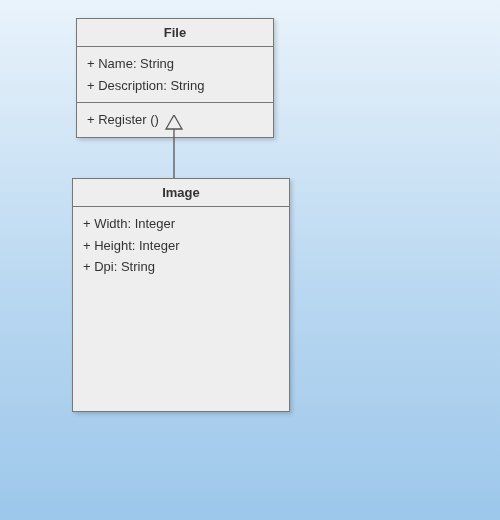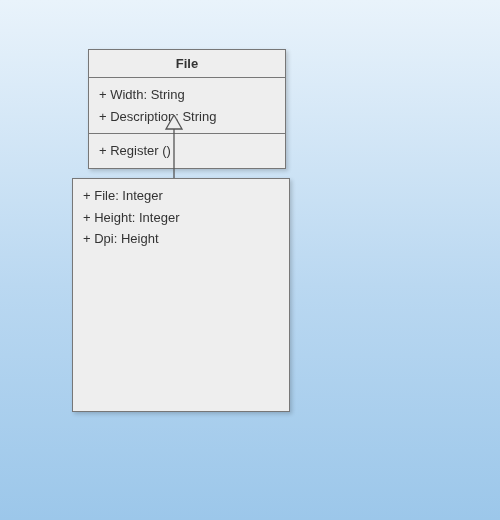--- a/index.html
+++ b/index.html
@@ -5,46 +5,47 @@
   html,body{margin:0;padding:0;width:500px;height:520px;overflow:hidden;
     font-family:"Segoe UI",Arial,sans-serif;font-size:13px;color:#333;}
   body{background:linear-gradient(180deg,#e9f3fb 0%,#bad8f1 55%,#9cc7ea 100%);}
   .canvas{position:relative;width:500px;height:520px;}
   .uml{position:absolute;background:#eeeeee;border:1px solid #777;
        box-shadow:2px 2px 4px rgba(0,0,0,0.18);}
   .uml .title{font-weight:bold;text-align:center;padding:6px 4px;border-bottom:1px solid #777;}
   .uml .sec{padding:6px 10px;border-bottom:1px solid #777;}
   .uml .sec:last-child{border-bottom:none;}
   .uml .row{padding:2px 0;line-height:1.35;}
-  #file{left:88px;top:18px;width:196px;margin-top:31px;}
+  #file{left:76px;top:18px;width:196px;}
   #image{left:72px;top:178px;width:216px;height:232px;}
   .arrow{position:absolute;left:164px;top:115px;width:20px;height:64px;}
 </style>
 </head>
 <body>
 
 <div class="canvas">
 
   <div id="file" class="uml">
     <div class="title">File</div>
     <div class="sec">
-      <div class="row">+ Width: String</div>
+      <div class="row">+ Name: String</div>
       <div class="row">+ Description: String</div>
     </div>
     <div class="sec">
       <div class="row">+ Register ()</div>
     </div>
   </div>
 
   <svg class="arrow" viewBox="0 0 20 64">
     <polygon points="10,0 18,14 2,14" fill="#eeeeee" stroke="#555" stroke-width="1.3"></polygon>
     <line x1="10" y1="14" x2="10" y2="64" stroke="#555" stroke-width="1.3"></line>
   </svg>
 
   <div id="image" class="uml">
+    <div class="title">Image</div>
     <div class="sec">
-      <div class="row">+ File: Integer</div>
+      <div class="row">+ Width: Integer</div>
       <div class="row">+ Height: Integer</div>
-      <div class="row">+ Dpi: Height</div>
+      <div class="row">+ Dpi: String</div>
     </div>
   </div>
 
 </div>
 
 </body></html>

